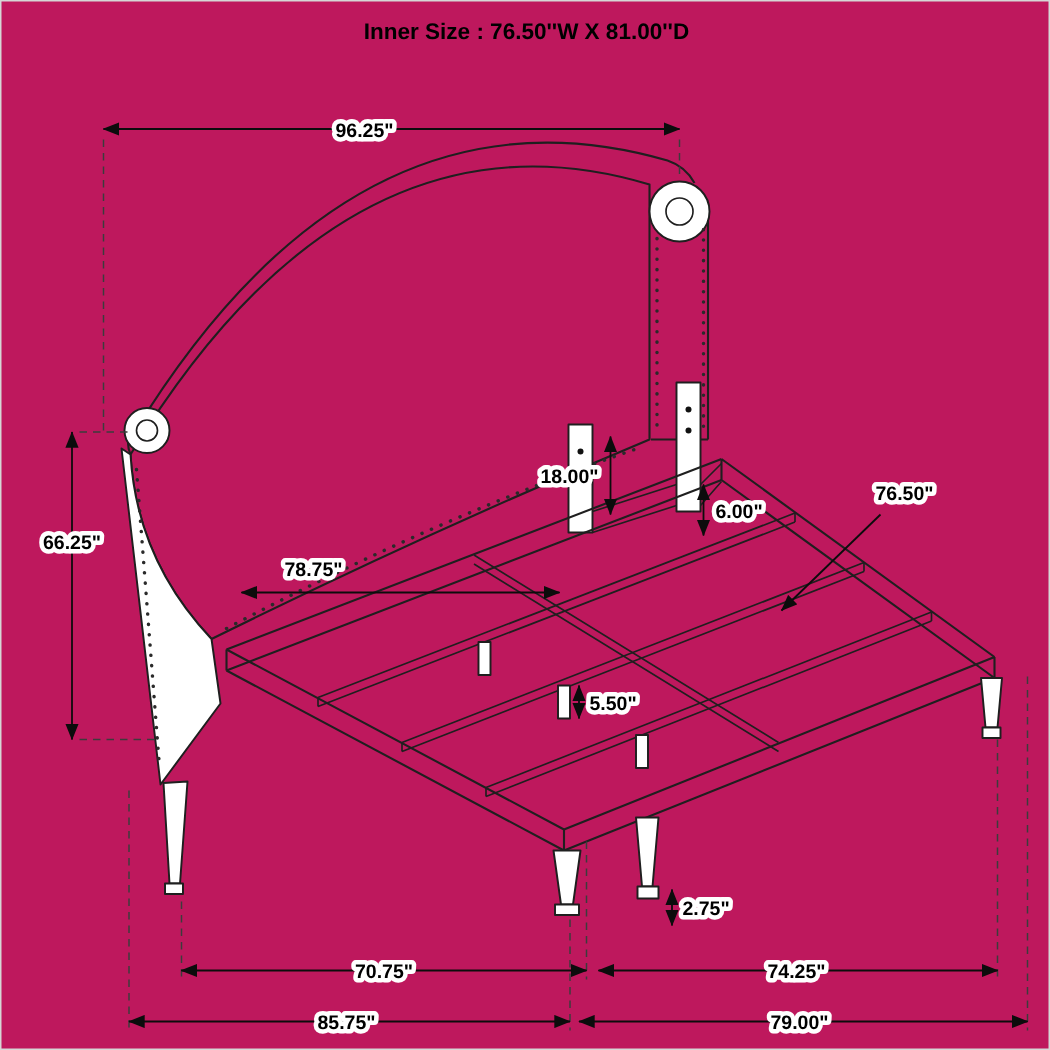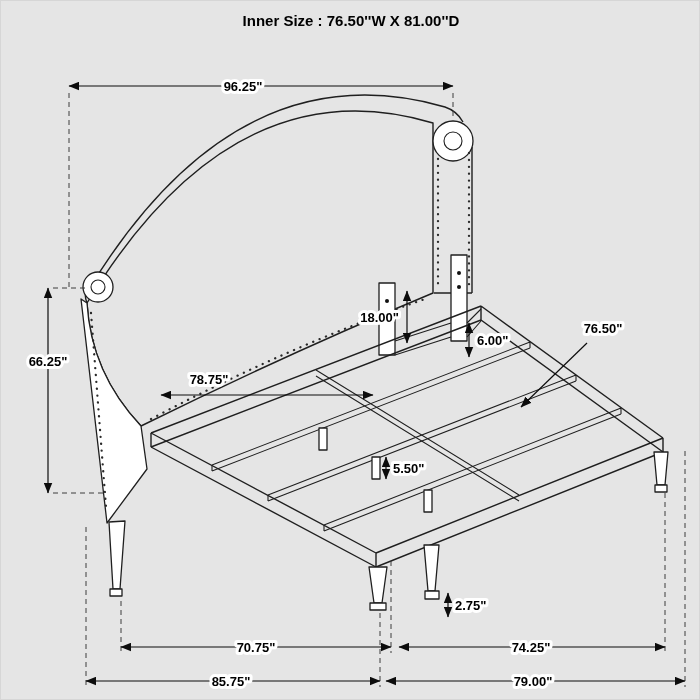--- a/index.html
+++ b/index.html
@@ -1,16 +1,16 @@
 <!DOCTYPE html>
 <html><head>
 <meta charset="utf-8">
 <style>
   html,body{margin:0;padding:0;background:#fff;}
-  .page{position:relative;width:700px;height:700px;background:#e5e5e5;box-sizing:border-box;
+  .page{position:relative;width:700px;height:700px;background:#be185d;box-sizing:border-box;
         border:1px solid #d6d6d6;font-family:"Liberation Sans",sans-serif;overflow:hidden;}
   svg{display:block;}
   .ln{stroke:#1f1f1f;stroke-width:1.4;fill:none;stroke-linejoin:round;}
   .ln2{stroke:#1f1f1f;stroke-width:1.1;fill:none;}
   .wh{fill:#fff;stroke:#1f1f1f;stroke-width:1.3;stroke-linejoin:round;}
   .dash{stroke:#3c3c3c;stroke-width:1;stroke-dasharray:5 4;fill:none;}
   .dim{stroke:#0c0c0c;stroke-width:1.2;fill:none;}
   .dots{stroke:#2a2a2a;stroke-width:2.3;stroke-dasharray:0.1 6.8;stroke-linecap:round;fill:none;}
   .lbl{font:700 13px "Liberation Sans",sans-serif;fill:#000;paint-order:stroke;stroke:#fff;
        stroke-width:6px;stroke-linejoin:round;}

